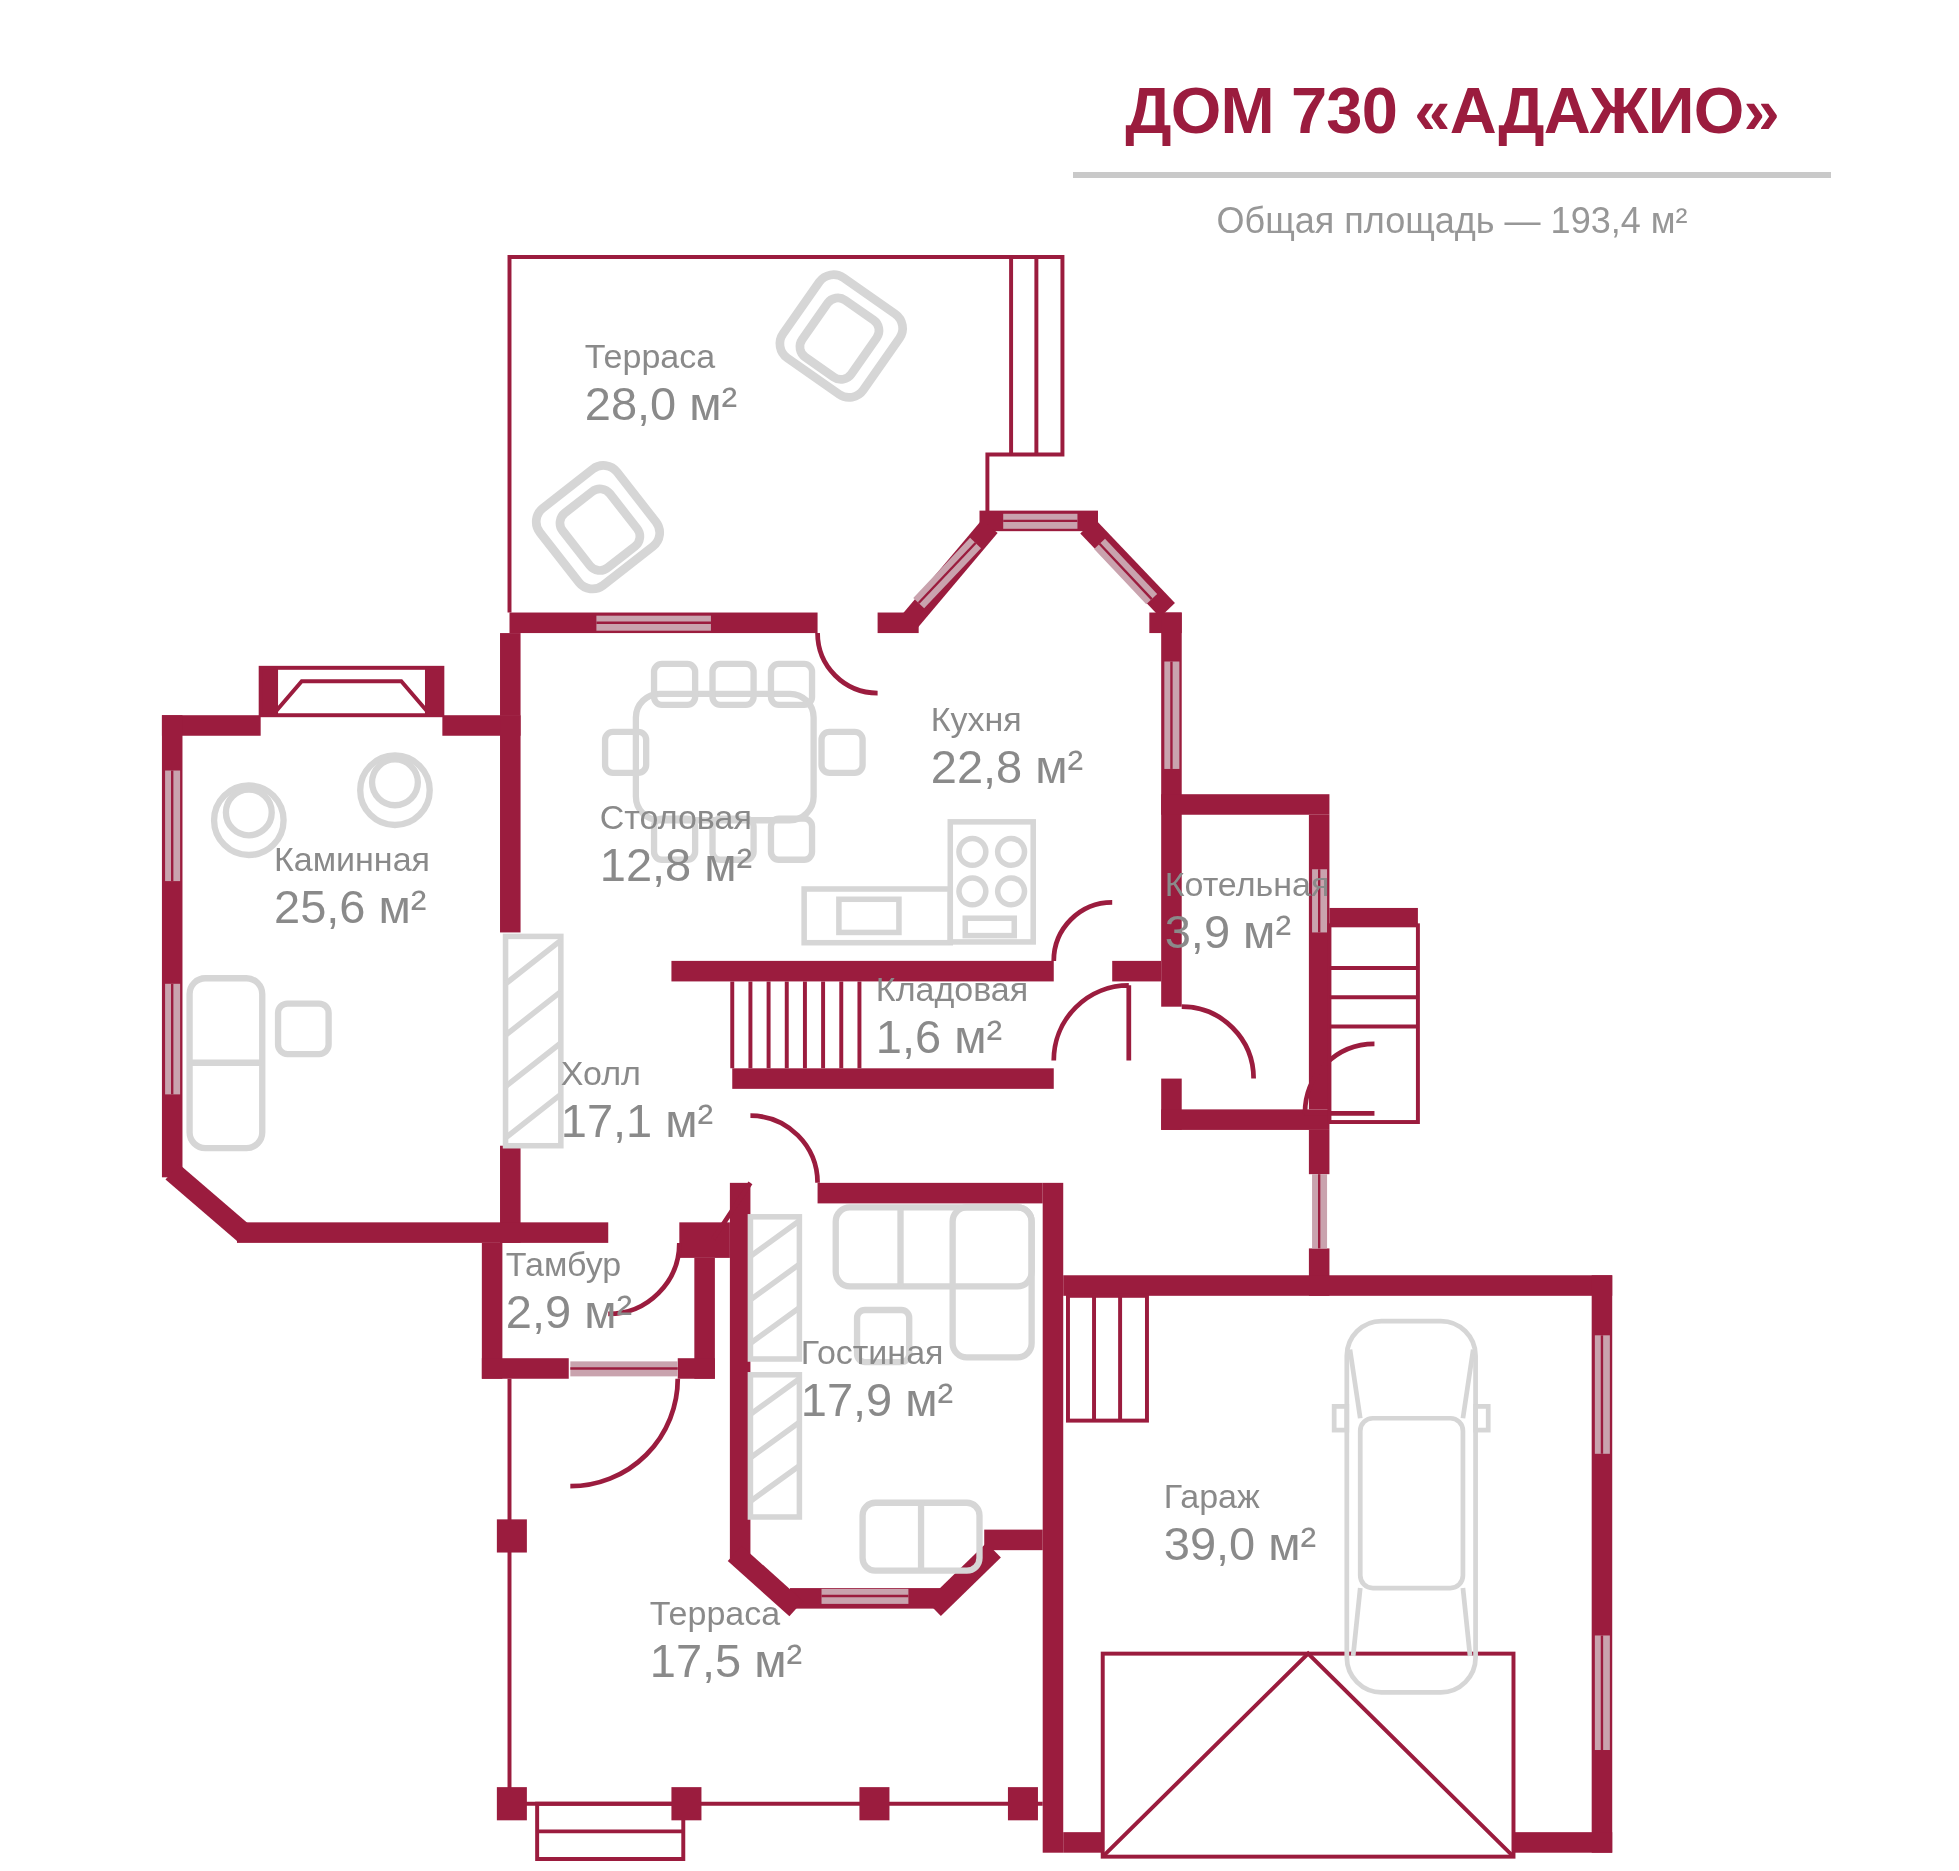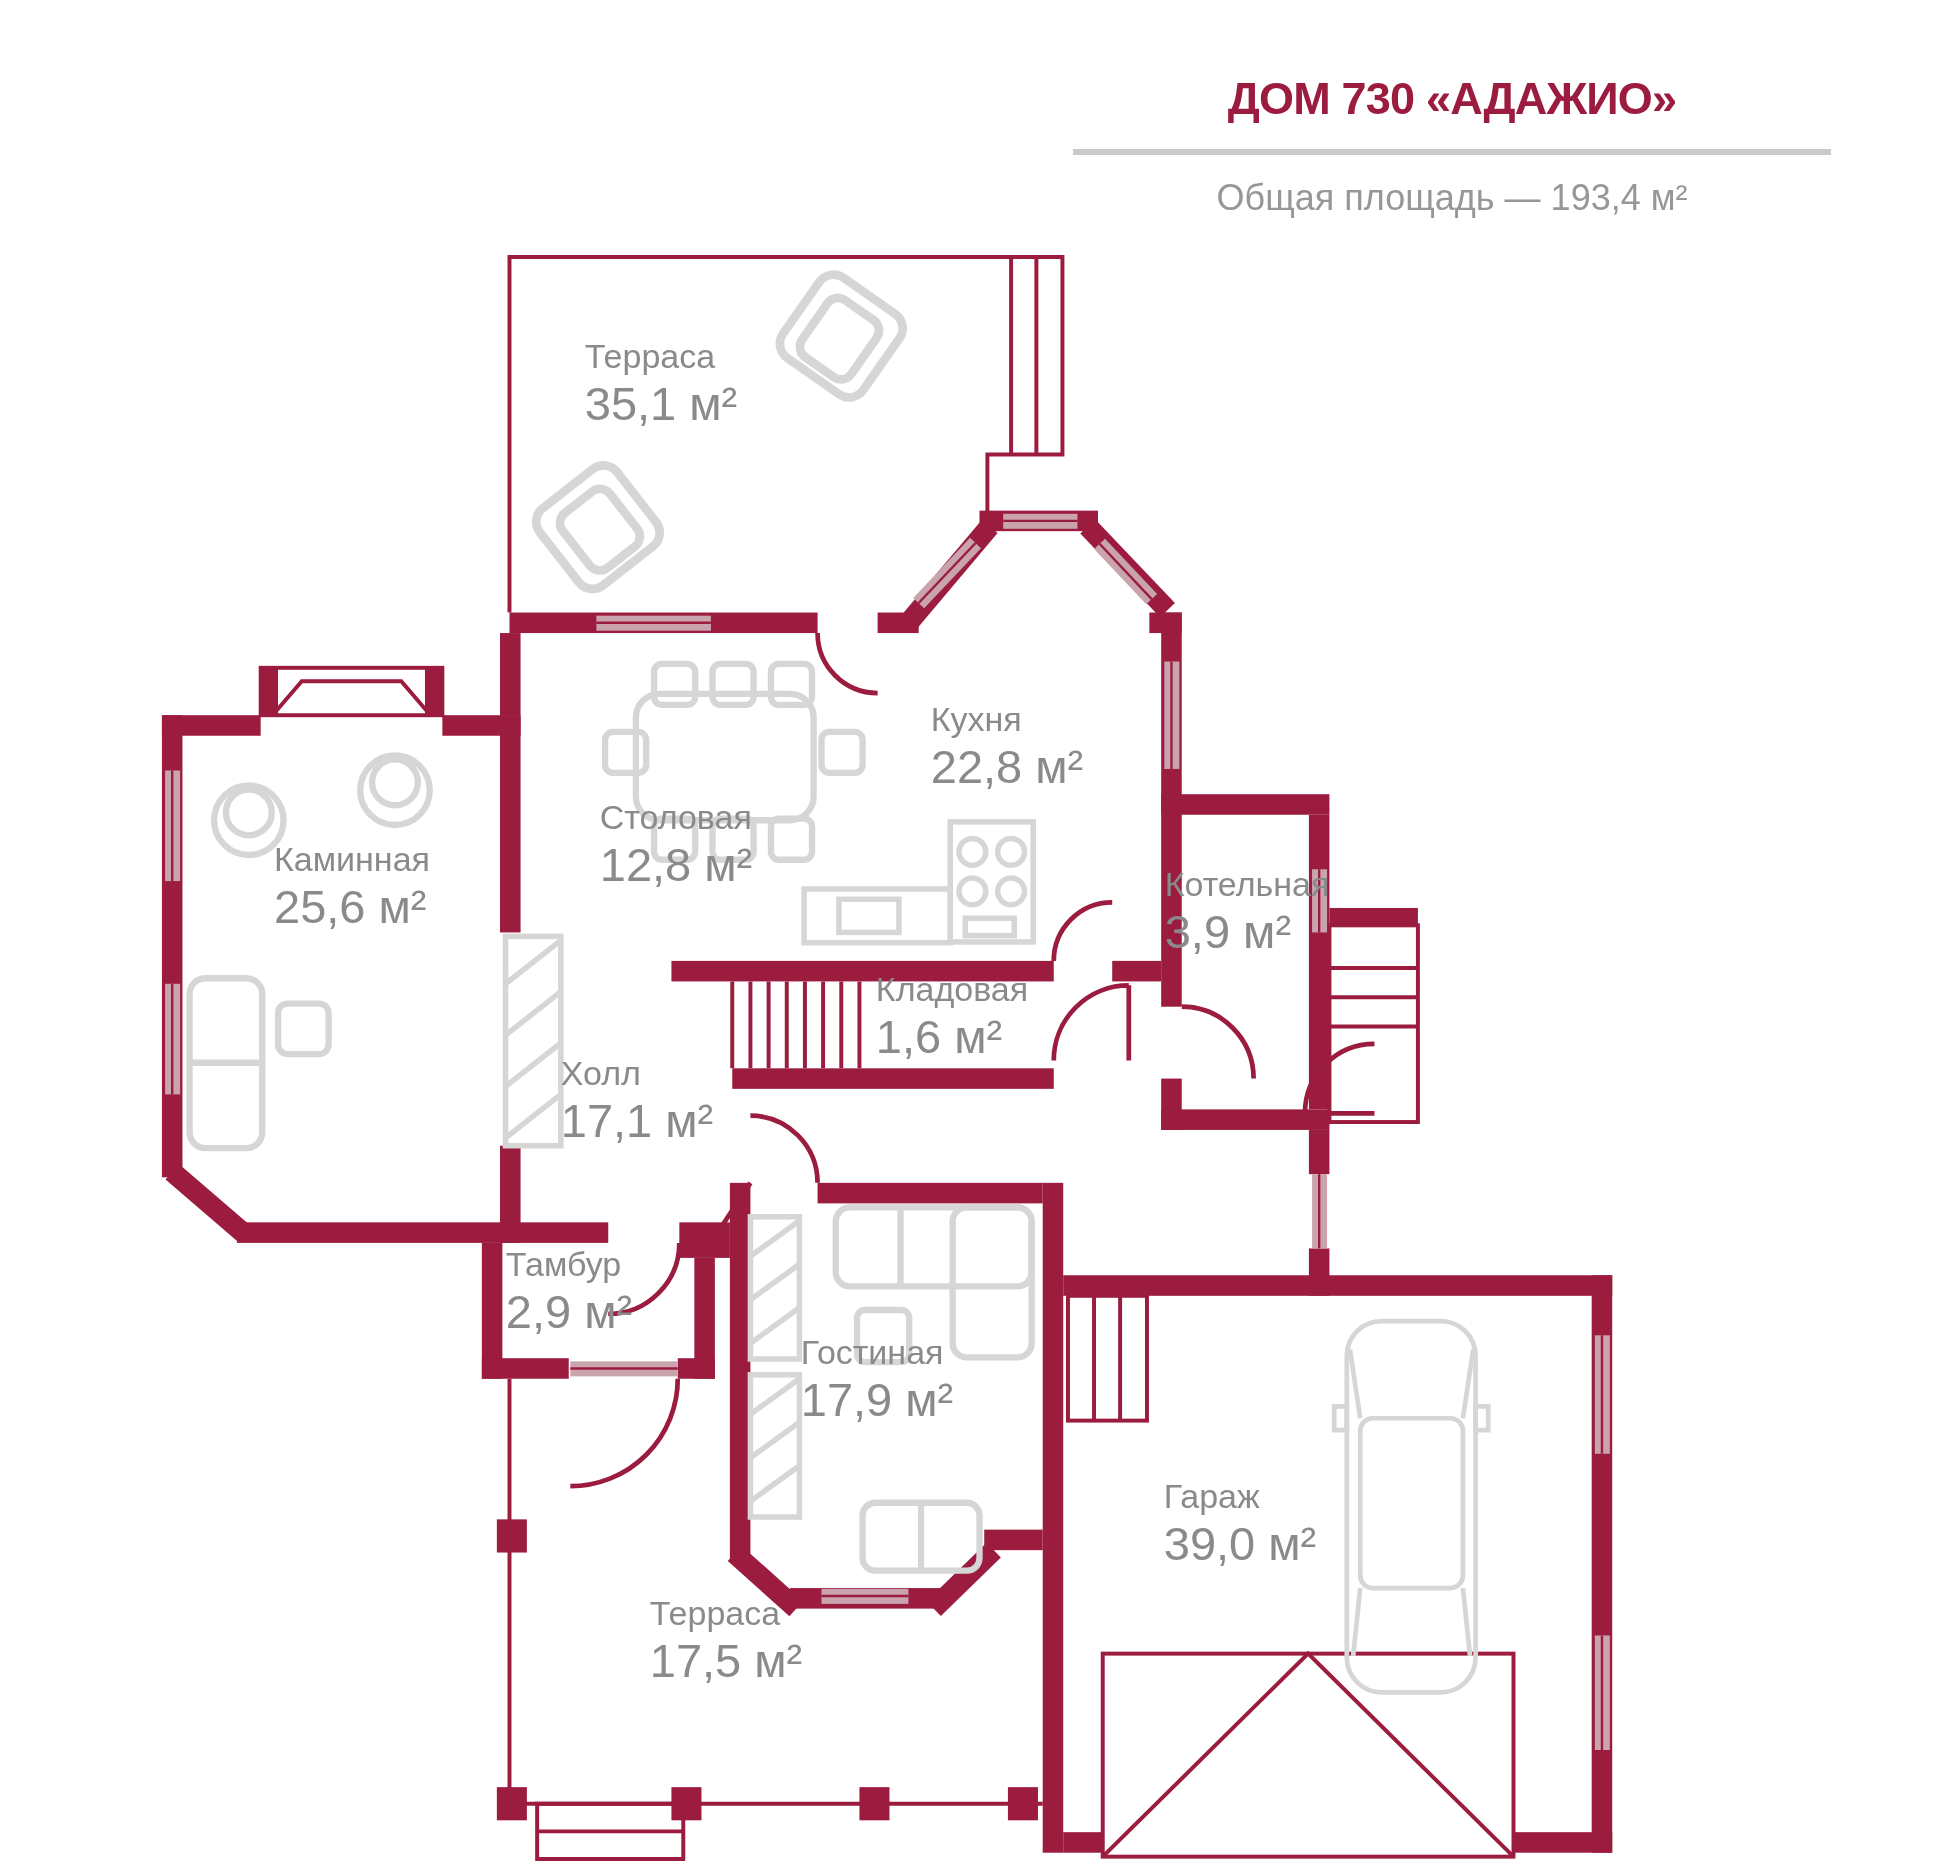--- a/index.html
+++ b/index.html
@@ -1,21 +1,21 @@
 <!DOCTYPE html>
 <html style="font-size:12.6px"><head>
 <meta charset="utf-8">
 <style>
   html,body{margin:0;padding:0;background:#ffffff;}
   .canvas{position:relative;width:1959px;height:1872px;background:#fff;overflow:hidden;
           font-family:"Liberation Sans",sans-serif;}
   svg{position:absolute;left:0;top:0;}
   
   .header{position:absolute;left:1071px;top:73px;width:762px;text-align:center;}
-  .title{font-size:45px;font-weight:bold;color:#9b1c3e;letter-spacing:-0.8px;white-space:nowrap;}
+  .title{font-size:65px;font-weight:bold;color:#9b1c3e;letter-spacing:-0.8px;white-space:nowrap;}
   .divider{height:5.5px;background:#c9c9c9;margin:24px 1.6px 22px 1.6px;}
   .subtitle{font-size:50px;color:#979797;}
   .total-area{font-size:36px;color:#979797;margin-top:17px;}
   
   .room-label{position:absolute;transform:translate(-50%,-50%);
               color:#8a8a8a;line-height:1.18;white-space:nowrap;}
   .room-name{font-size:34px;}
   .room-area{font-size:47px;}
 </style>
 </head>
@@ -242,21 +242,21 @@
 </svg>
 
   <div class="header">
     <div class="title">ДОМ 730 «АДАЖИО»</div>
     <div class="divider"></div>
     <div class="total-area">Общая площадь — 193,4 м²</div>
   </div>
 
   <div class="room-label" style="left:661px;top:384px;">
     <div class="room-name">Терраса</div>
-    <div class="room-area">35,1 м²</div>
+    <div class="room-area">28,0 м²</div>
   </div>
   <div class="room-label" style="left:1007px;top:747px;">
     <div class="room-name">Кухня</div>
     <div class="room-area">22,8 м²</div>
   </div>
   <div class="room-label" style="left:676px;top:845px;">
     <div class="room-name">Столовая</div>
     <div class="room-area">12,8 м²</div>
   </div>
   <div class="room-label" style="left:352px;top:887px;">

